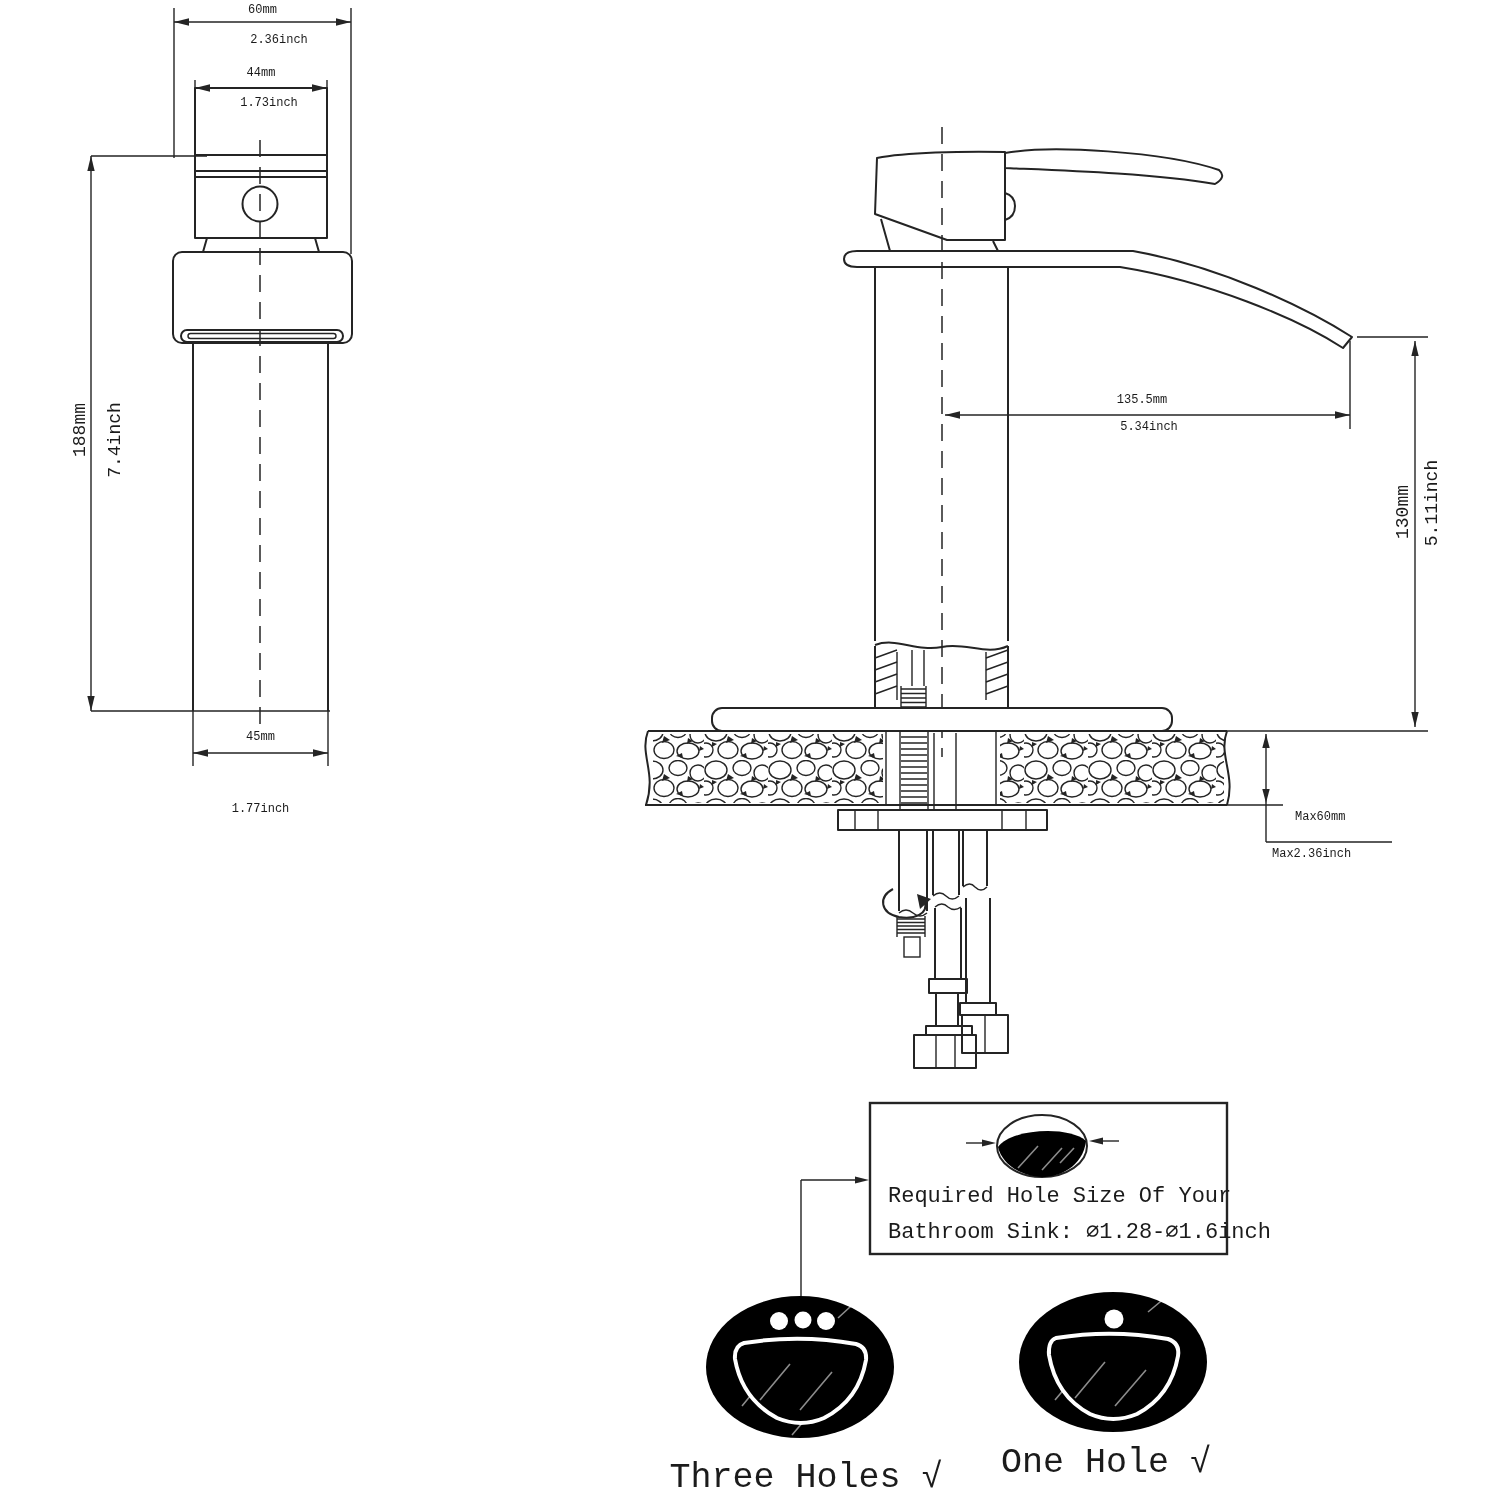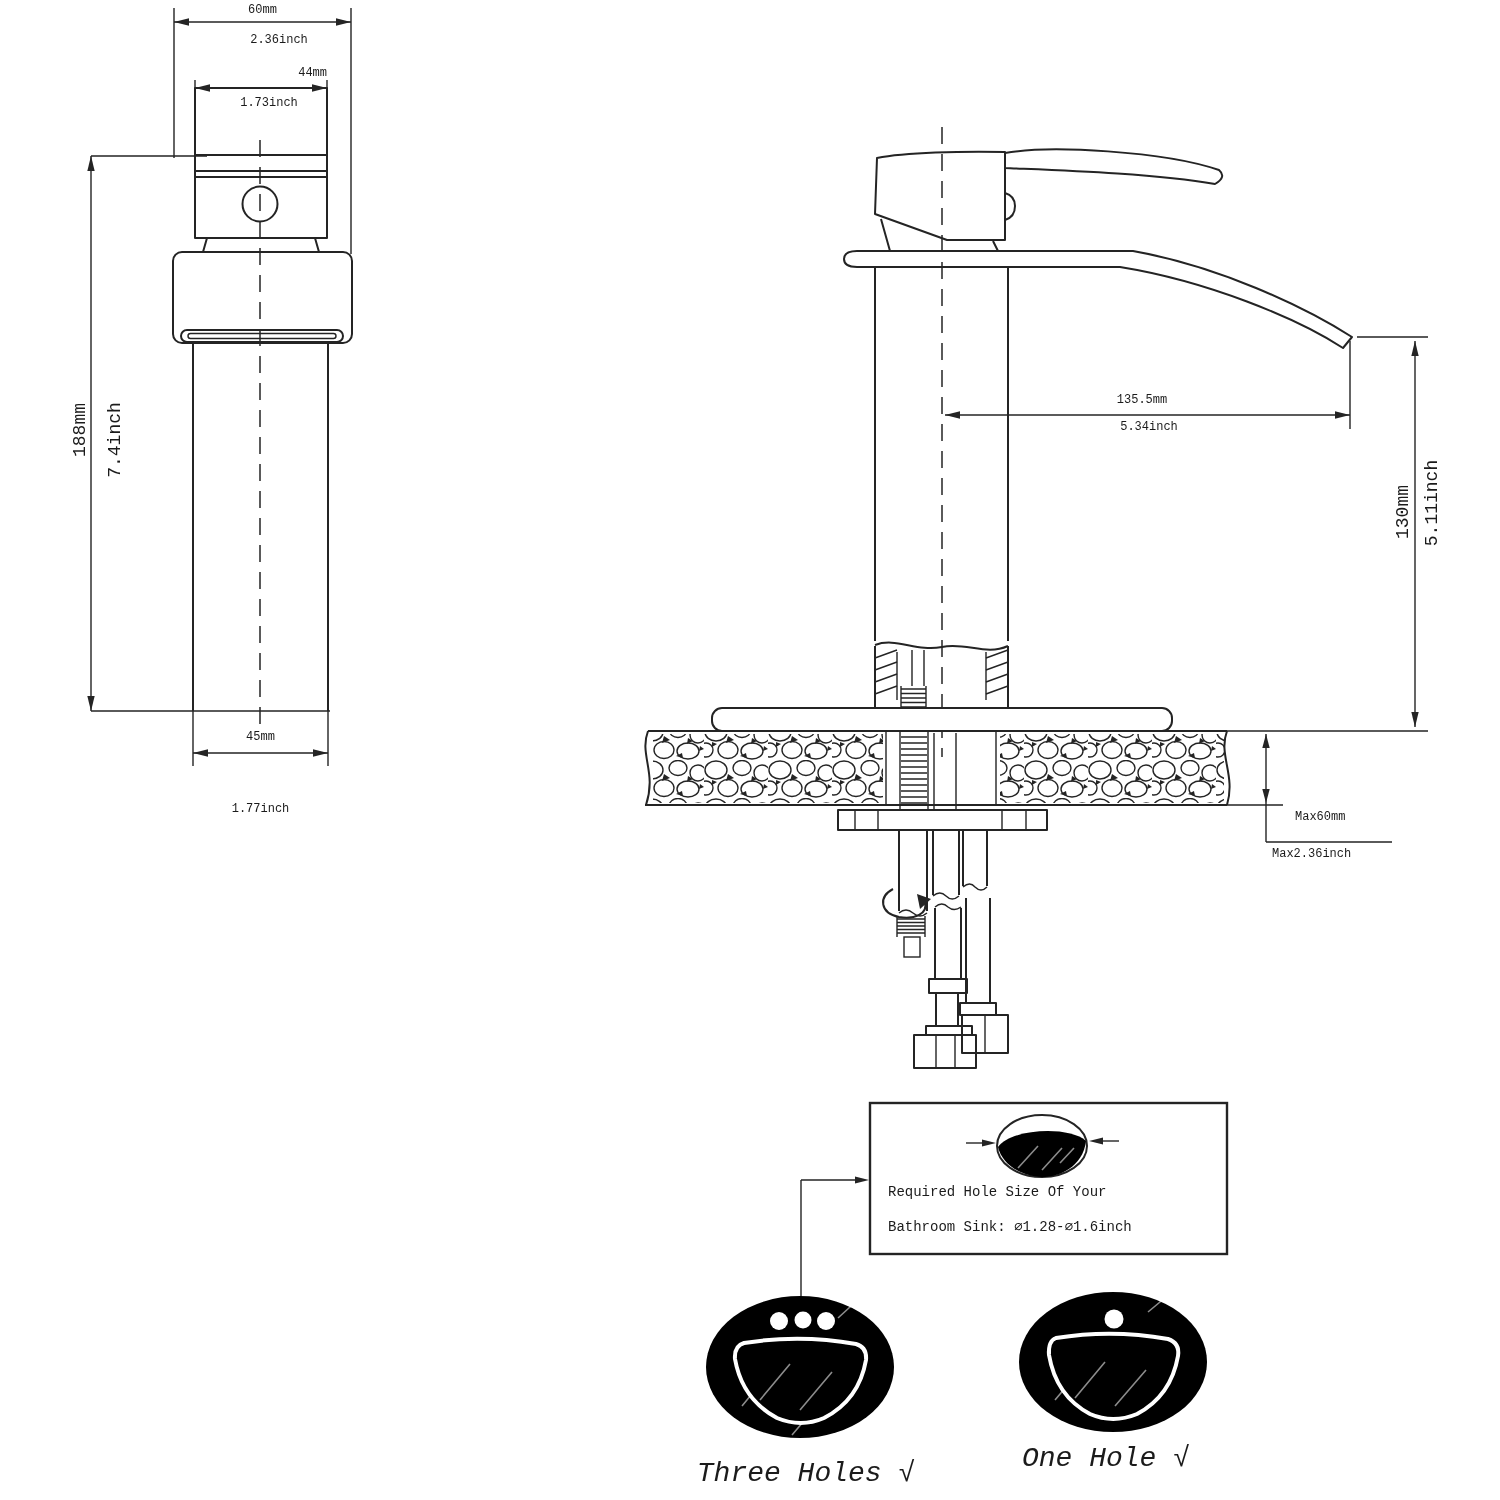--- a/index.html
+++ b/index.html
@@ -9,22 +9,22 @@
   .ln{stroke:#242424;stroke-width:2;fill:none;stroke-linecap:butt;stroke-linejoin:round;}
   .thin{stroke:#242424;stroke-width:1.4;fill:none;}
   .cl{stroke:#242424;stroke-width:1.5;fill:none;stroke-dasharray:17 10;}
   .ah{fill:#242424;stroke:none;}
   .wfill{fill:#ffffff;}
   .blk{fill:#000000;stroke:none;}
   .shine{stroke:#ffffff;stroke-width:1.6;fill:none;opacity:.55;}
   .dimtext{position:absolute;font-size:12px;white-space:nowrap;letter-spacing:0px;}
   .ctr{transform:translateX(-50%);}
   .vtext{position:absolute;font-size:18px;white-space:nowrap;transform:translate(-50%,-50%) rotate(-90deg);}
-  .big{font-size:28px;font-style:italic;}
-  .info{font-size:14px;}
+  .big{font-size:35px;}
+  .info{font-size:22px;}
 </style>
 </head>
 <body>
 
 <div class="canvas">
 
 <svg width="1500" height="1500" viewBox="0 0 1500 1500">
   <defs>
     <pattern id="pebbles" width="64" height="38" patternUnits="userSpaceOnUse">
       <g fill="#ffffff" stroke="#242424" stroke-width="1.4">
@@ -181,21 +181,21 @@
     <ellipse class="blk" cx="1113" cy="1362" rx="94" ry="70"></ellipse>
     <path class="shine" d="M1055,1400 L1082,1368 M1148,1312 L1172,1292"></path>
     <circle cx="1114" cy="1319" r="9.5" fill="#ffffff"></circle>
     <path d="M1056,1338 Q1112,1329 1168,1339 Q1180,1343 1178,1356 Q1171,1396 1137,1414 Q1113,1424 1090,1414 Q1056,1396 1049,1355 Q1048,1341 1056,1338 Z" fill="#000000" stroke="#ffffff" stroke-width="4"></path>
     <path class="shine" d="M1075,1398 L1105,1362 M1115,1406 L1146,1370"></path>
   </g>
 </svg>
 
   <div class="dimtext" style="left:174px;top:3px;width:177px;text-align:center;">60mm</div>
   <div class="dimtext" style="left:174px;top:33px;width:210px;text-align:center;">2.36inch</div>
-  <div class="dimtext" style="left:195px;top:66px;width:132px;text-align:right;">44mm</div>
+  <div class="dimtext" style="left:195px;top:66px;width:132px;text-align:center;">44mm</div>
   <div class="dimtext" style="left:195px;top:96px;width:132px;text-align:center;margin-left:8px;">1.73inch</div>
   <div class="vtext" style="left:80px;top:430px;">188mm</div>
   <div class="vtext" style="left:115px;top:440px;">7.4inch</div>
   <div class="dimtext" style="left:193px;top:730px;width:135px;text-align:center;">45mm</div>
   <div class="dimtext" style="left:193px;top:802px;width:135px;text-align:center;">1.77inch</div>
 
   <div class="dimtext ctr" style="left:1142px;top:393px;">135.5mm</div>
   <div class="dimtext ctr" style="left:1149px;top:420px;">5.34inch</div>
   <div class="vtext" style="left:1403px;top:512px;">130mm</div>
   <div class="vtext" style="left:1432px;top:503px;">5.11inch</div>

